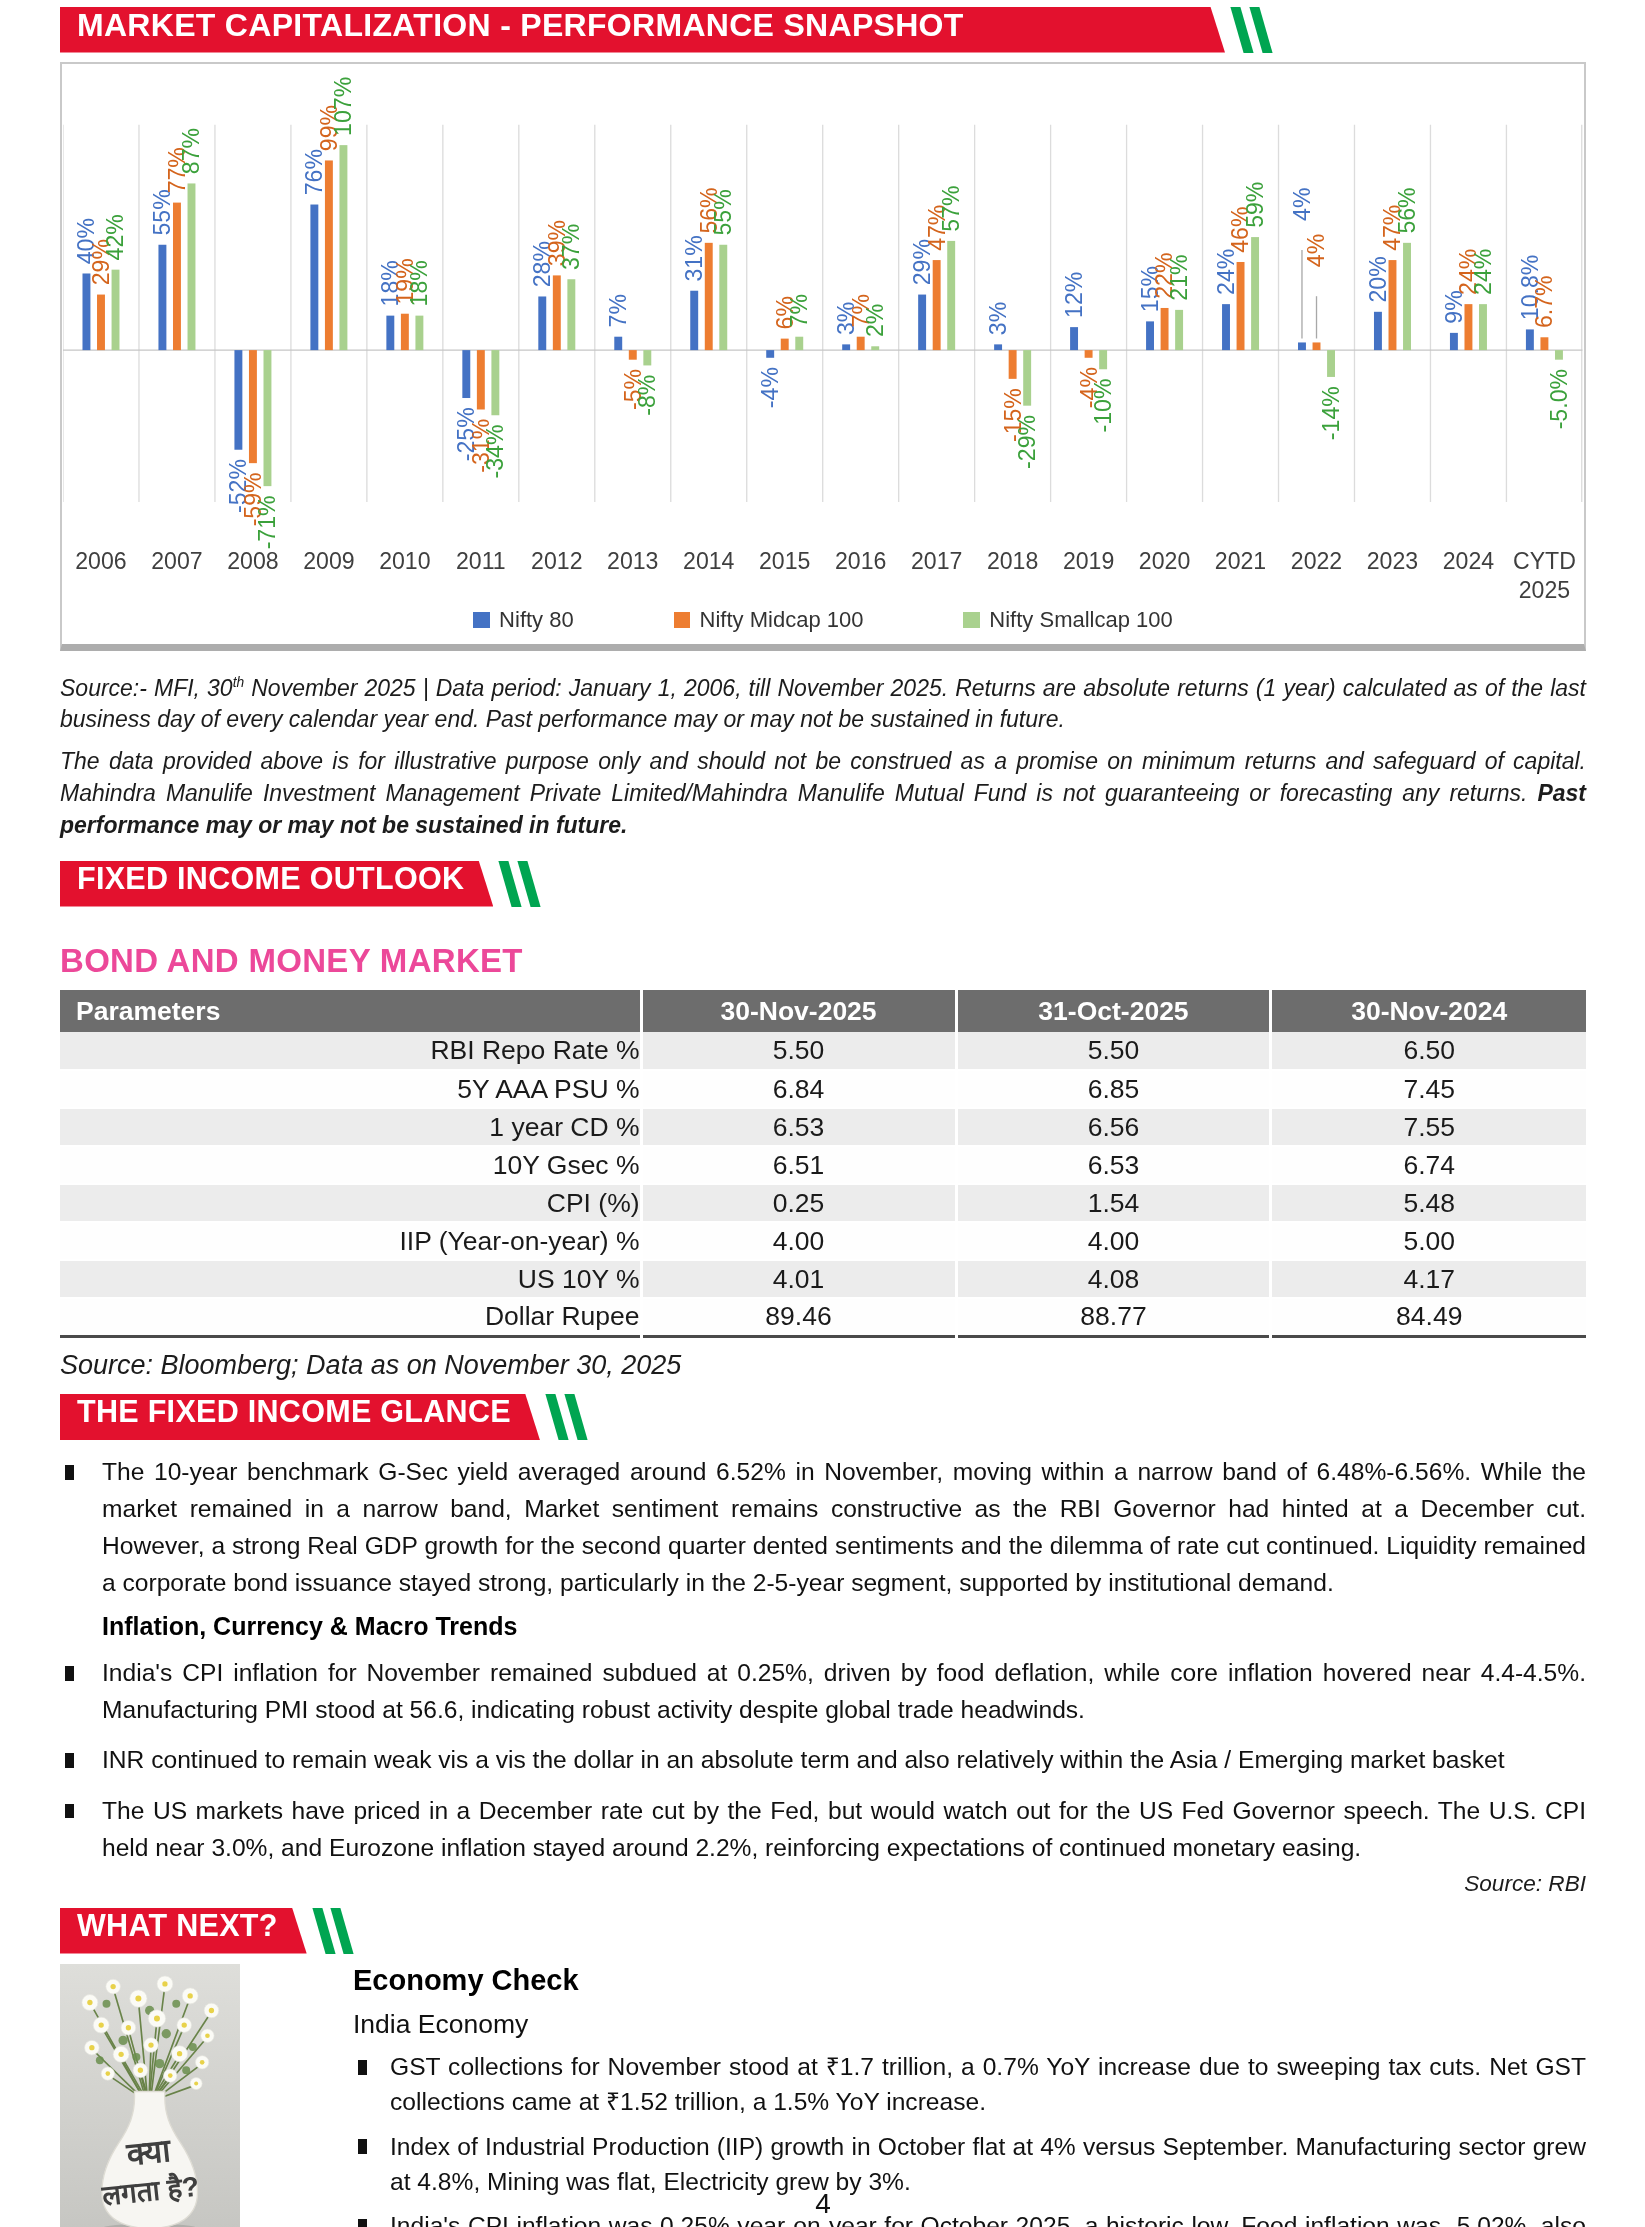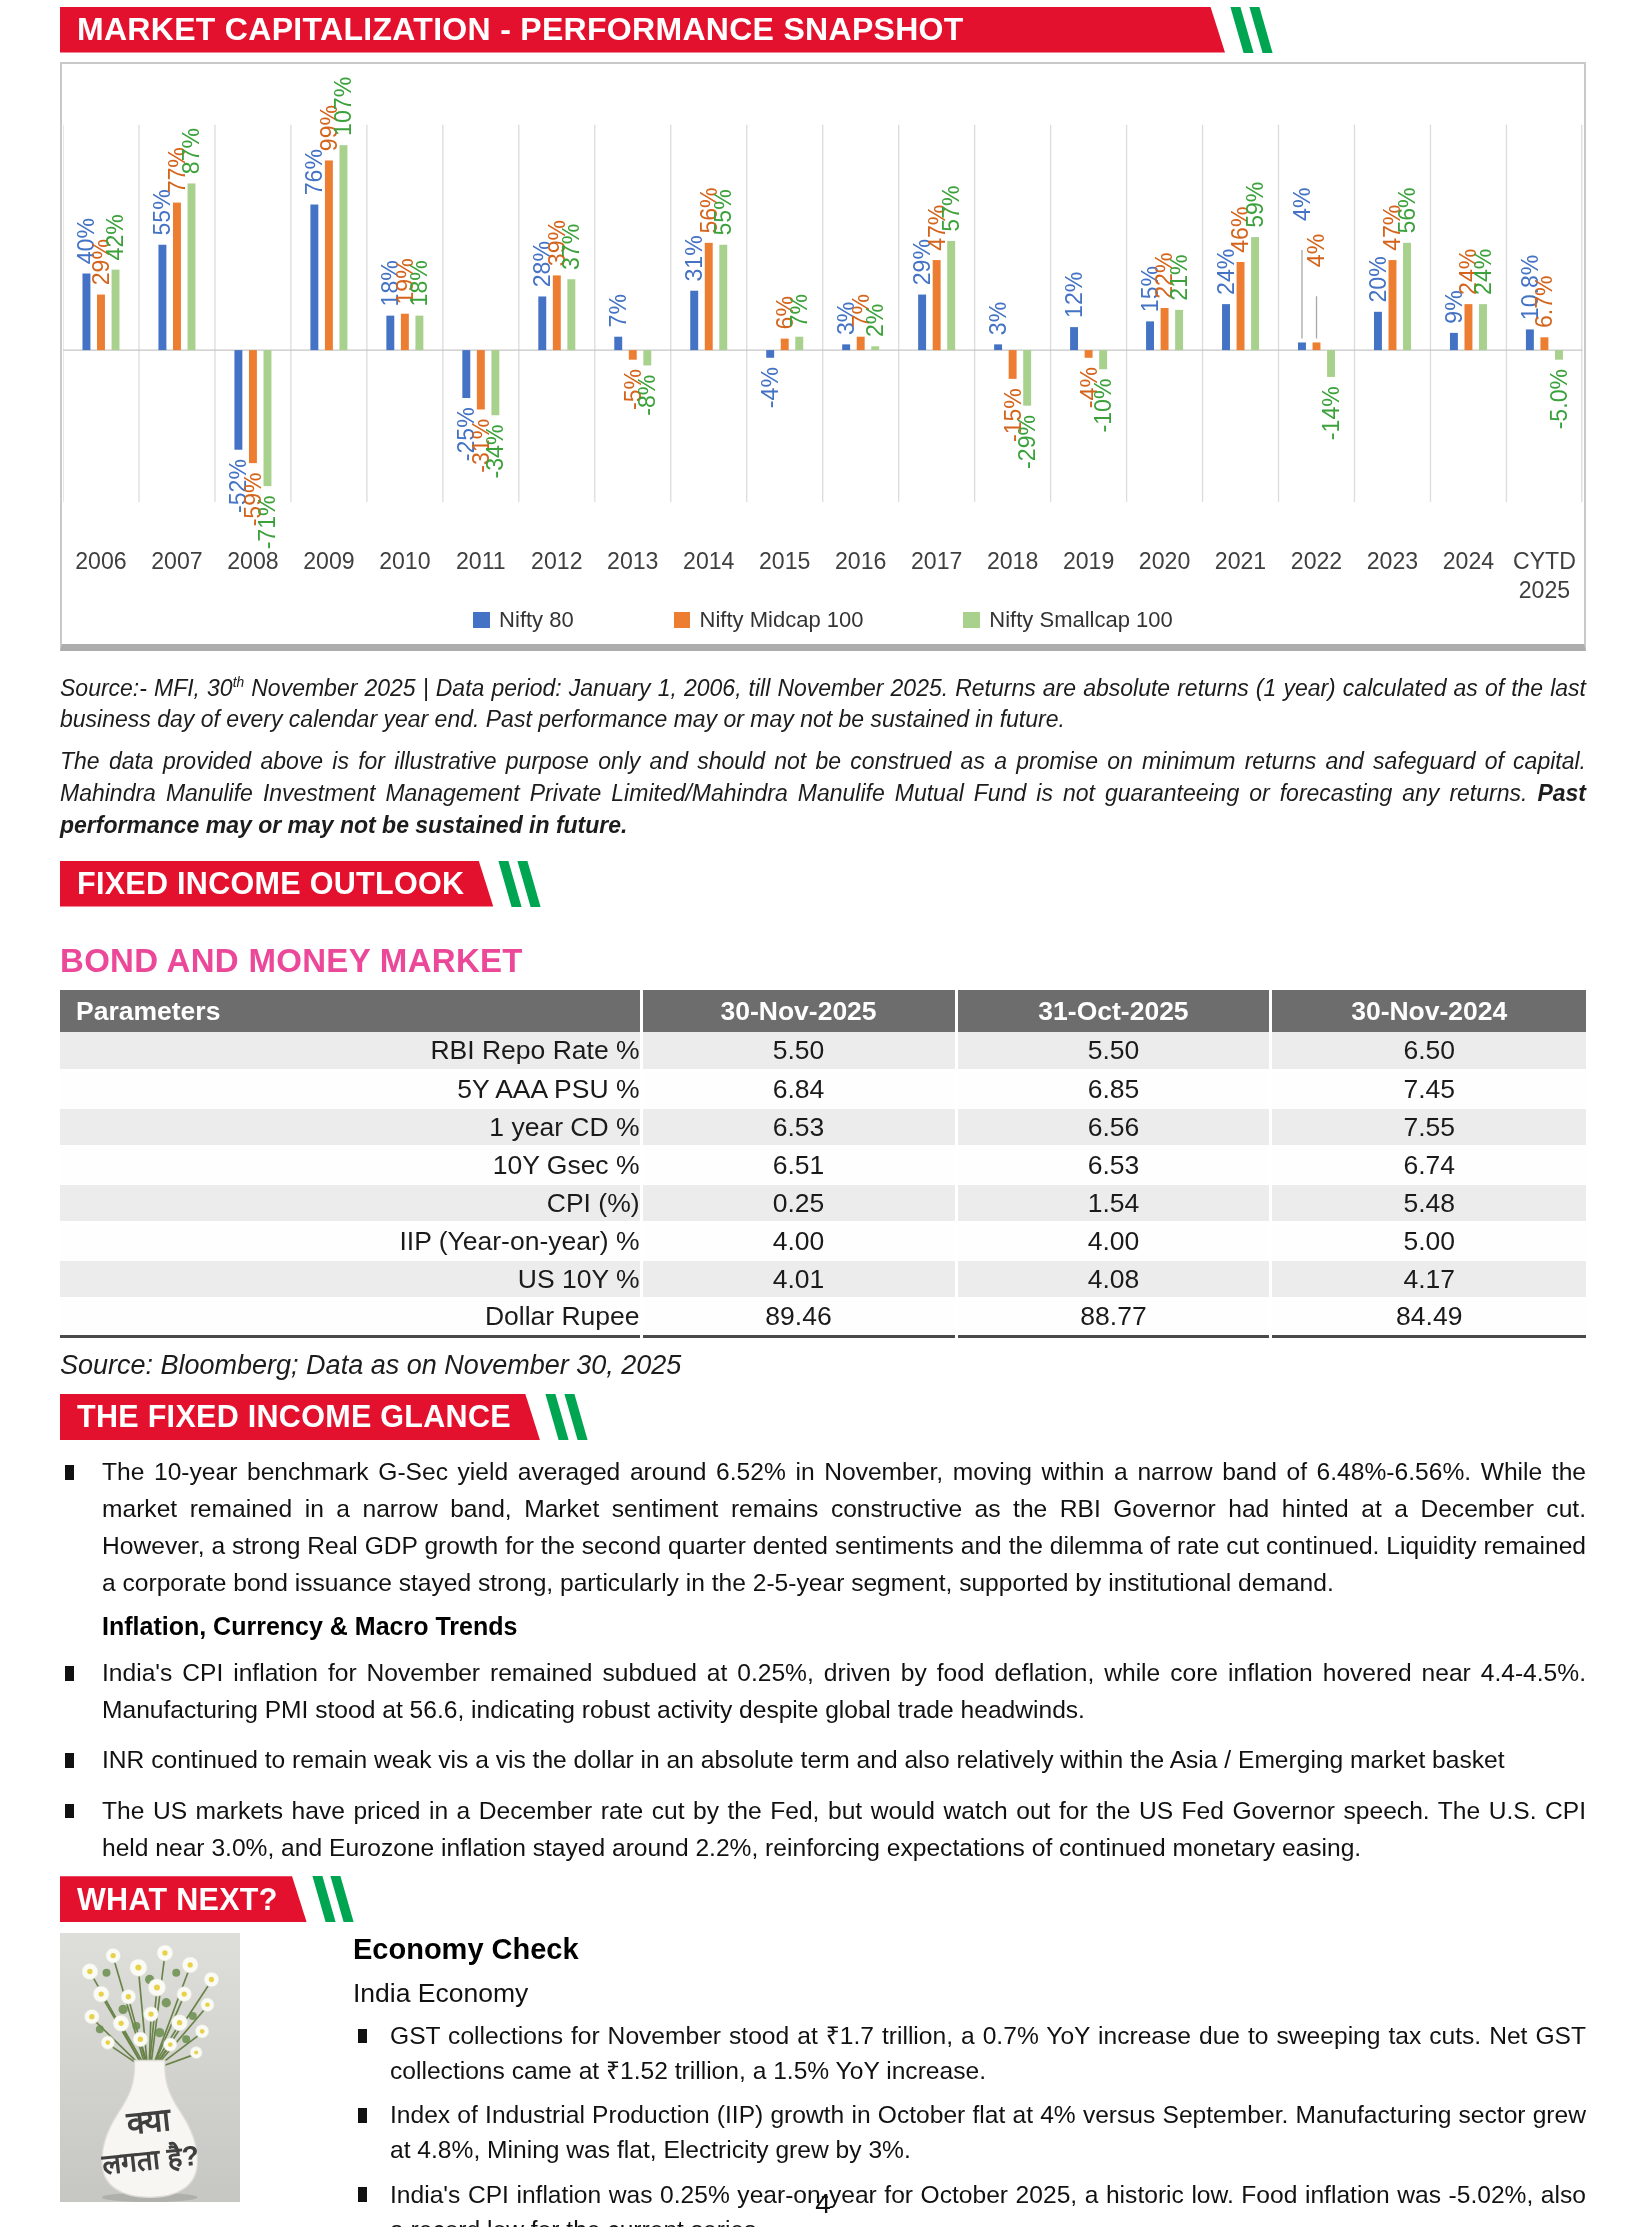--- a/index.html
+++ b/index.html
@@ -7,21 +7,21 @@
   body {
     width:1646px; height:2227px; overflow:hidden;
     font-family:"Liberation Sans", sans-serif; color:#141414;
   }
   .page { position:relative; width:1646px; height:2227px; padding:6.6px 60px 0 60px; }
 
   
   .banner-row { display:flex; align-items:stretch; height:46px; }
   .banner {
     background:#E3112E; color:#fff; font-weight:700; font-size:30.5px;
-    display:flex; align-items:center; padding:0 29px 0 17px;
+    display:flex; align-items:flex-start; padding:0 29px 0 17px;
     clip-path:polygon(0 0, calc(100% - 14.6px) 0, 100% 100%, 0 100%);
     letter-spacing:0.3px; white-space:nowrap;
   }
   .banner.lg { min-width:1165px; font-size:32px; }
   .slash { width:10px; background:#00A551; transform:skewX(16deg); margin-left:12px; }
   .slash + .slash { margin-left:8.6px; }
 
   
   .chart-box {
     margin-top:9.3px; border:2px solid #C9C9C9; border-bottom:7.3px solid #ADADAD;
@@ -366,20 +366,21 @@
   </div>
 
   <div class="bullets">
     <div class="bullet">The 10-year benchmark G-Sec yield averaged around 6.52% in November, moving within a narrow band of 6.48%-6.56%. While the market remained in a narrow band, Market sentiment remains constructive as the RBI Governor had hinted at a December cut. However, a strong Real GDP growth for the second quarter dented sentiments and the dilemma of rate cut continued. Liquidity remained a corporate bond issuance stayed strong, particularly in the 2-5-year segment, supported by institutional demand.</div>
     <div class="subhead">Inflation, Currency &amp; Macro Trends</div>
     <div class="bullet">India's CPI inflation for November remained subdued at 0.25%, driven by food deflation, while core inflation hovered near 4.4-4.5%. Manufacturing PMI stood at 56.6, indicating robust activity despite global trade headwinds.</div>
     <div class="bullet">INR continued to remain weak vis a vis the dollar in an absolute term and also relatively within the Asia / Emerging market basket</div>
     <div class="bullet">The US markets have priced in a December rate cut by the Fed, but would watch out for the US Fed Governor speech. The U.S. CPI held near 3.0%, and Eurozone inflation stayed around 2.2%, reinforcing expectations of continued monetary easing.</div>
   </div>
 
+  <p class="source-right">Source: RBI</p>
 
   <div class="banner-row mt16">
     <div class="banner">
       <span>WHAT NEXT?</span>
     </div>
     <div class="slash"></div>
     <div class="slash"></div>
   </div>
 
   <div class="econ">

